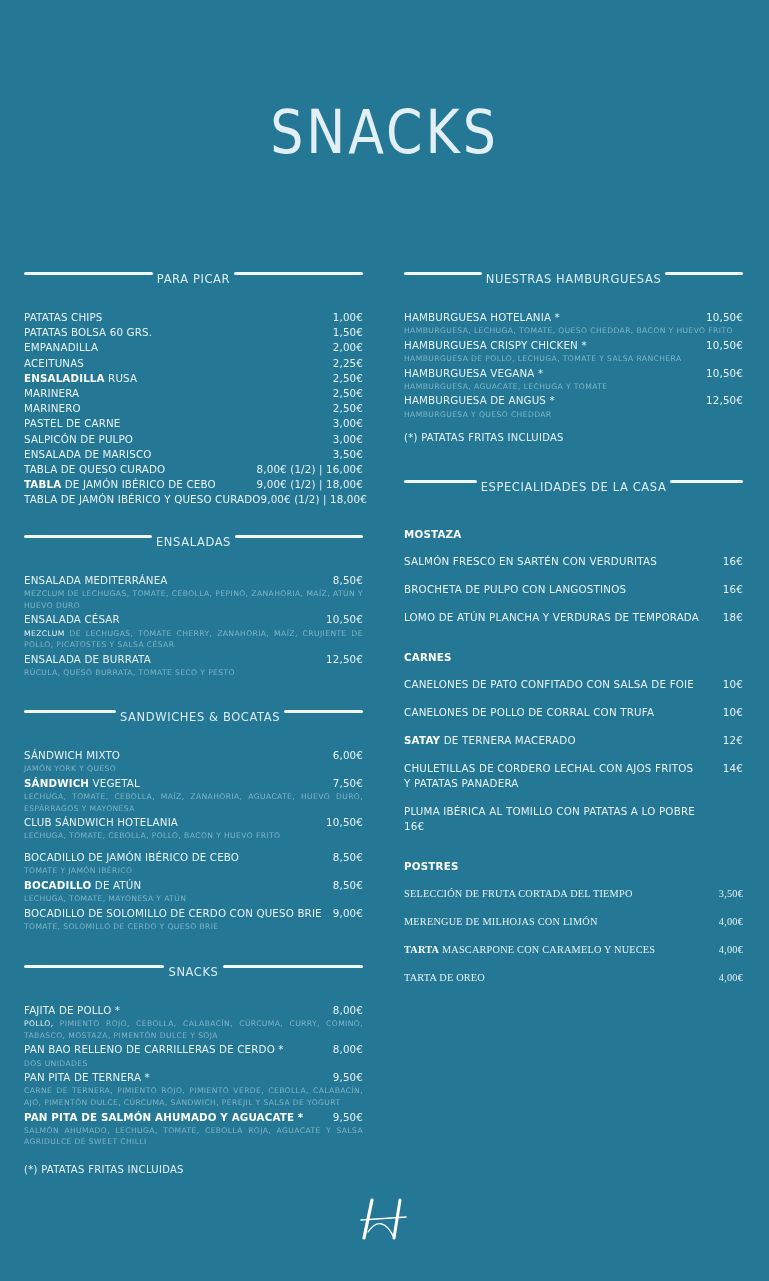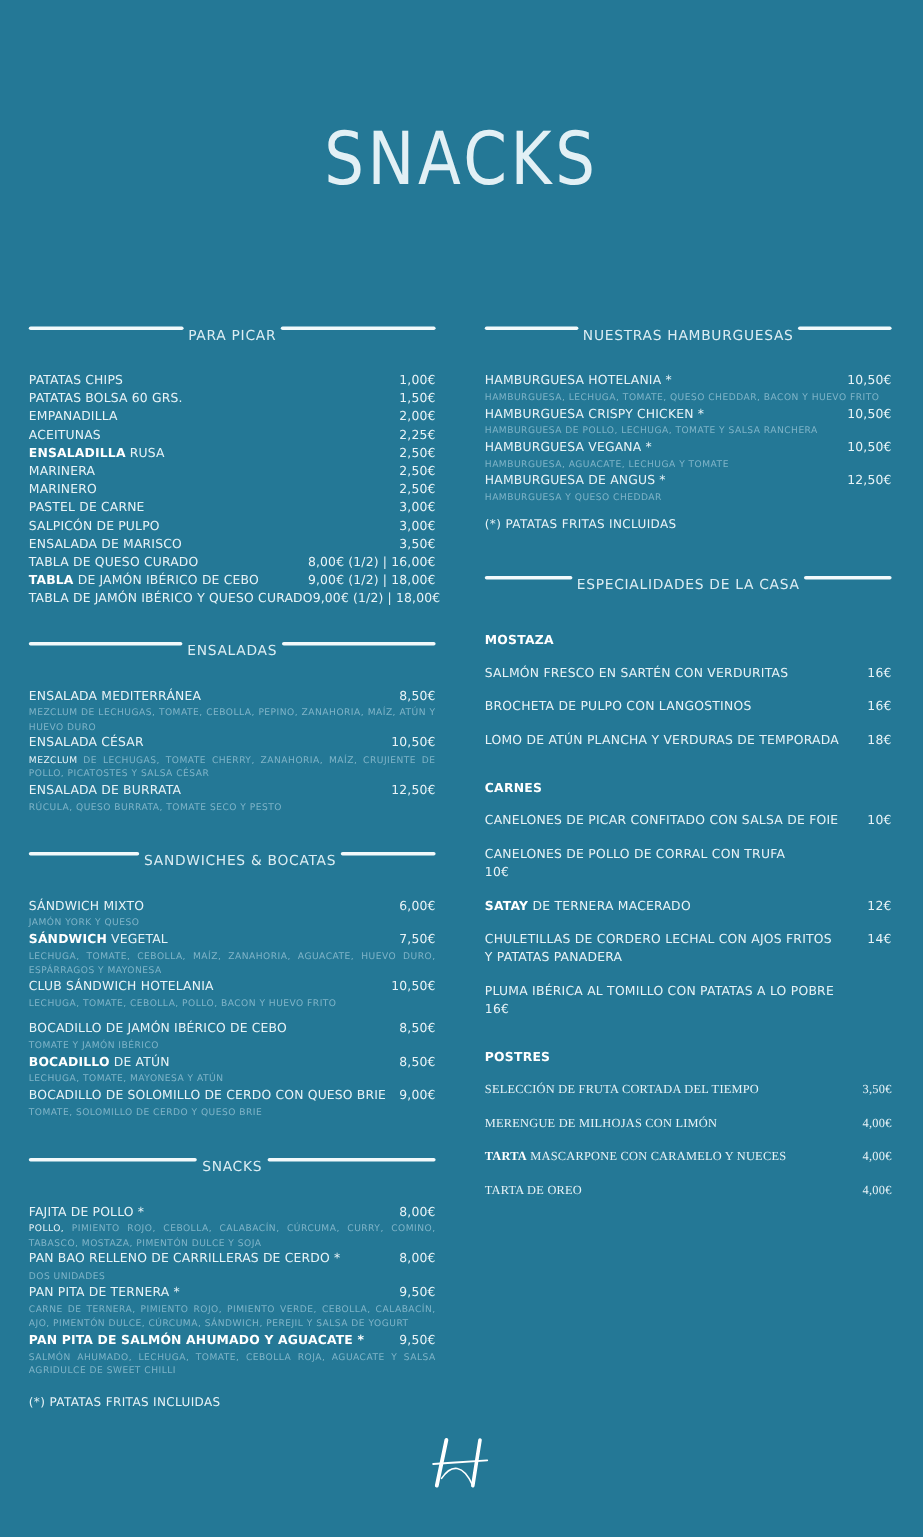--- a/index.html
+++ b/index.html
@@ -289,24 +289,24 @@
         <span class="price">16€</span>
       </div>
       <div class="spec-item" style="margin-top: 13px;">
         <span class="name">LOMO DE ATÚN PLANCHA Y VERDURAS DE TEMPORADA</span>
         <span class="price">18€</span>
       </div>
     </div>
   <div class="sub-head" style="margin-top:26px;">CARNES</div>
   <div id="list-carnes" style="margin-top:14px;">
       <div class="spec-item">
-        <span class="name">CANELONES DE PICAR CONFITADO CON SALSA DE FOIE</span>
+        <span class="name">CANELONES DE PATO CONFITADO CON SALSA DE FOIE</span>
         <span class="price">10€</span>
       </div>
-      <div class="spec-item" style="margin-top: 13px; flex-direction: column;">
+      <div class="spec-item" style="margin-top: 13px;">
         <span class="name">CANELONES DE POLLO DE CORRAL CON TRUFA</span>
         <span class="price">10€</span>
       </div>
       <div class="spec-item" style="margin-top: 13px;">
         <span class="name"><b>SATAY</b> DE TERNERA MACERADO</span>
         <span class="price">12€</span>
       </div>
       <div class="spec-item" style="margin-top: 13px;">
         <span class="name">CHULETILLAS DE CORDERO LECHAL CON AJOS FRITOS<br>Y PATATAS PANADERA</span>
         <span class="price">14€</span>

